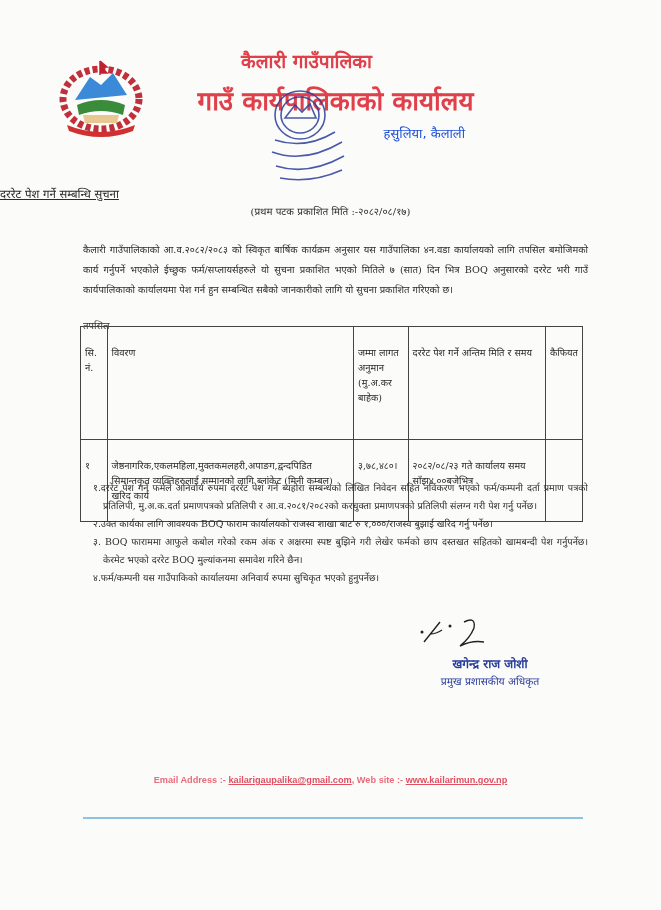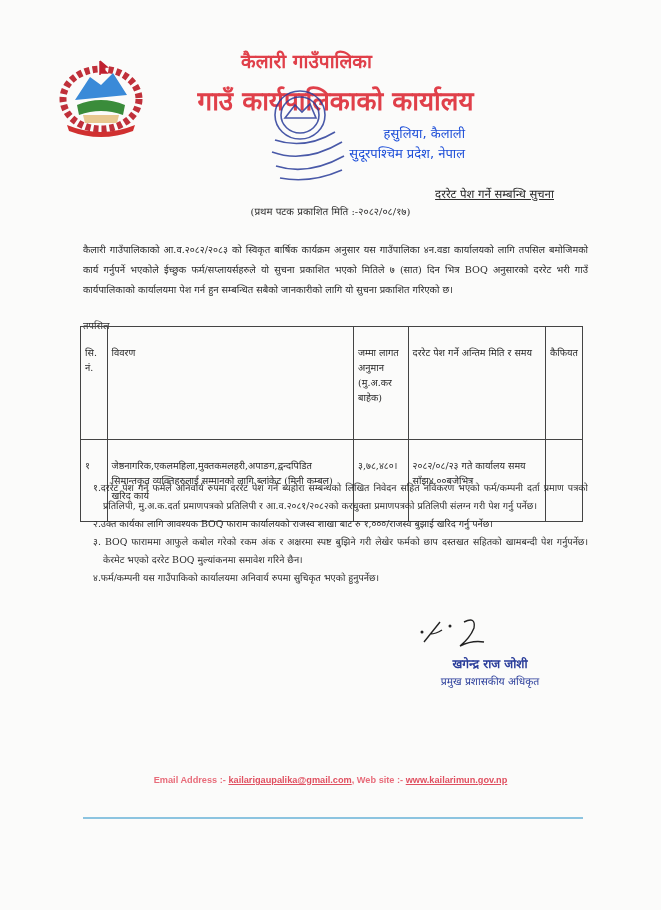--- a/index.html
+++ b/index.html
@@ -6,21 +6,21 @@
   body {
     width: 661px; height: 910px; background: #fbfbfa; position: relative; overflow: hidden;
     font-family: "DejaVu Serif", "Liberation Serif", serif; color: #2c2c2c;
   }
   .abs { position: absolute; }
   .logo { left: 55px; top: 55px; width: 92px; height: 82px; }
   .hdr1 { left: 0; width: 573px; top: 48px; text-align: center; color: #e0404a; font-family: "DejaVu Sans", sans-serif; font-size: 19px; font-weight: bold; padding-left: 40px; box-sizing: border-box; }
   .hdr2 { left: 0; width: 631px; top: 82px; text-align: center; color: #e0404a; font-family: "DejaVu Sans", sans-serif; font-size: 26px; font-weight: bold; padding-left: 40px; box-sizing: border-box; }
   .hdr3 { left: 290px; top: 124px; color: #1d4ed8; font-family: "DejaVu Sans", sans-serif; font-size: 13px; line-height: 20px; text-align: right; width: 175px; }
   .stamp { left: 250px; top: 80px; width: 110px; height: 110px; }
-  .title { left: 0; width: 554px; top: 186px; text-align: right; font-size: 11.5px; }
+  .title { left: 0; width: 554px; top: 186px; text-align: left; font-size: 11.5px; }
   .title span { text-decoration: underline; }
   .subtitle { left: 0; width: 661px; top: 204px; text-align: center; font-size: 10px; }
   .para { left: 83px; width: 505px; top: 240px; font-size: 9.6px; line-height: 20px; text-align: justify; }
   .tapsil { left: 83px; top: 319px; font-size: 9.6px; }
   table.t { position: absolute; left: 80px; top: 326px; width: 503px; border-collapse: collapse; font-size: 9.5px; }
   table.t td, table.t th { border: 1px solid #444; vertical-align: top; padding: 18px 4px; font-weight: normal; text-align: left; line-height: 15px; }
   .notes { left: 93px; width: 495px; top: 479px; font-size: 9.4px; line-height: 18px; }
   .notes p { margin: 0; text-align: justify; }
   .notes p.hang { padding-left: 10px; text-indent: -10px; }
   .sig { left: 420px; top: 612px; width: 80px; height: 40px; }
@@ -39,21 +39,20 @@
   <path d="M22 50 Q46 40 70 50 L68 60 Q46 52 24 60 Z" fill="#3a8c3a"></path>
   <path d="M28 60 L64 60 L62 68 L30 68 Z" fill="#e8c890"></path>
   <path d="M12 70 Q46 84 80 70 L78 76 Q46 88 14 76 Z" fill="#d03030"></path>
   <path d="M45 6 L45 20 M45 6 L52 12 L46 12 L52 18 L45 18" stroke="#c02030" stroke-width="1.5" fill="#c02030"></path>
 </svg>
 
 <div class="abs hdr1">कैलारी गाउँपालिका</div>
 <div class="abs hdr2">गाउँ कार्यपालिकाको कार्यालय</div>
 <div class="abs hdr3">
   <div>हसुलिया, कैलाली</div>
-  <div>सुदूरपश्चिम प्रदेश, नेपाल</div>
 </div>
 
 <svg class="abs stamp" viewBox="0 0 110 110">
   <g fill="none" stroke="#2a3d9a" stroke-width="1.6" opacity="0.85">
     <ellipse cx="50" cy="35" rx="25" ry="24"></ellipse>
     <ellipse cx="50" cy="35" rx="19" ry="18"></ellipse>
     <path d="M35 38 L45 25 L52 32 L60 24 L66 38 Z"></path>
     <path d="M25 60 Q55 70 85 52"></path>
     <path d="M22 72 Q55 84 92 62"></path>
     <path d="M26 86 Q58 96 94 76"></path>

